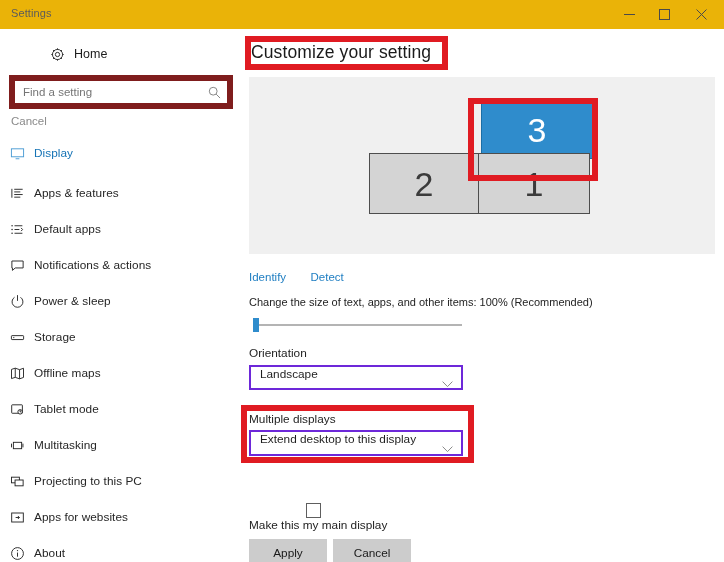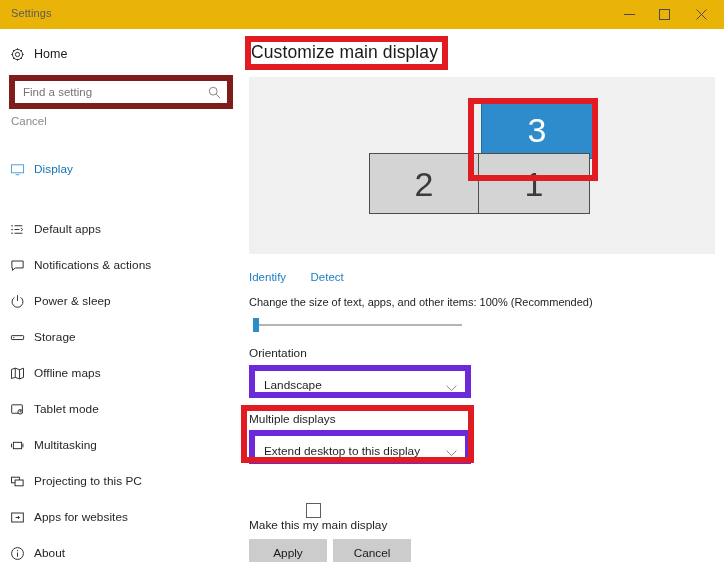--- a/index.html
+++ b/index.html
@@ -35,21 +35,21 @@
   #btn-max { right: 43px; }
   #btn-close { right: 6px; }
 
   
   #sidebar {
     position: absolute; left: 0; top: 29px; width: 240px; height: 533px;
     background: #ffffff;
   }
   #home-row {
     position: absolute; left: 0; top: 11px; width: 230px; height: 28px;
-    display: flex; align-items: center;
+    display: flex; align-items: center; padding-left: 40px;
   }
   #home-row .ic { width: 34px; display:flex; justify-content:center; align-items:center; }
   #home-row .lbl { font-size: 12.5px; color: #1c1c1c; }
 
   #search-box {
     position: absolute; left: 9px; top: 46px;
     width: 212px; height: 22px;
     border: 6px solid #7f1d1d;
     background: #fff;
     display: flex; align-items: center;
@@ -137,22 +137,22 @@
   }
 
   .field-label {
     position: absolute; font-size: 11.8px; color: #232323;
   }
   #orient-label { left: 9px; top: 317px; }
   #multi-label  { left: 9px; top: 383px; }
 
   .combo {
     position: absolute;
-    border: 6px solid #6d28d9; background: #fff;
-    display: flex; align-items: flex-end;
+    border: 2px solid #6d28d9; background: #fff;
+    display: flex; align-items: flex-start;
     cursor: default;
   }
   .combo .val {
     font-size: 11.8px; color: #1e1e1e; padding-left: 9px; white-space: nowrap;
   }
   .combo .chev { position: absolute; right: 8px; top: 7px; }
   #orient-combo { left: 9px; top: 336px; width: 210px; height: 21px; }
   #multi-combo  { left: 9px; top: 401px; width: 210px; height: 22px; }
 
   #check-row {
@@ -221,32 +221,43 @@
         <g fill="none" stroke="#7d7d7d" stroke-width="1">
           <circle cx="5.6" cy="5.6" r="4.2"></circle>
           <path d="M8.8 8.8 L13 13"></path>
         </g>
       </svg>
     </span>
   </div>
 
   <div id="section-label">Cancel</div>
 
-  <div class="nav-item sel" style="top:128px">
+  <div class="nav-item sel" style="top:112px">
     <span class="ic">
       <svg width="15" height="15" viewBox="0 0 16 16">
         <g fill="none" stroke="#4a9bd4" stroke-width="1">
           <rect x="1.5" y="3" width="13" height="8.5"></rect>
           <path d="M6 13.6 L10 13.6"></path>
         </g>
       </svg>
     </span>
     <span class="lbl">Display</span>
   </div>
 
+  <div class="nav-item" style="top:152px">
+    <span class="ic">
+      <svg width="15" height="15" viewBox="0 0 16 16">
+        <g stroke="#262626" stroke-width="1" fill="none">
+          <path d="M2 3 L2 12.5"></path>
+          <path d="M4.5 3.5 L13.5 3.5 M4.5 6.3 L11 6.3 M4.5 9.1 L13.5 9.1 M4.5 11.9 L11 11.9"></path>
+        </g>
+      </svg>
+    </span>
+    <span class="lbl">Apps &amp; features</span>
+  </div>
 
   <div class="nav-item" style="top:188px">
     <span class="ic">
       <svg width="15" height="15" viewBox="0 0 16 16">
         <g stroke="#262626" stroke-width="1" fill="none">
           <circle cx="2.2" cy="4" r="0.8" fill="#262626" stroke="none"></circle>
           <circle cx="2.2" cy="8" r="0.8" fill="#262626" stroke="none"></circle>
           <circle cx="2.2" cy="12" r="0.8" fill="#262626" stroke="none"></circle>
           <path d="M4.8 4 L13.2 4 M4.8 8 L10 8 M4.8 12 L13.2 12"></path>
           <path d="M11.8 6.3 L13.4 8 L11.8 9.7"></path>
@@ -361,21 +372,21 @@
           <circle cx="8" cy="4.9" r="0.7" fill="#262626" stroke="none"></circle>
         </g>
       </svg>
     </span>
     <span class="lbl">About</span>
   </div>
 </div>
 
 <div id="pane">
 
-  <div id="page-title">Customize main display</div>
+  <div id="page-title">Customize your setting</div>
   <div class="redbox" id="red-title"></div>
 
   <div id="preview">
     <div class="mon blue" id="mon3" style="background:#2f8ccc; border-color:#1b6ea6;">
       <span>3</span>
     </div>
     <div class="mon grey" id="mon2">
       <span>2</span>
     </div>
     <div class="mon grey" id="mon1">

